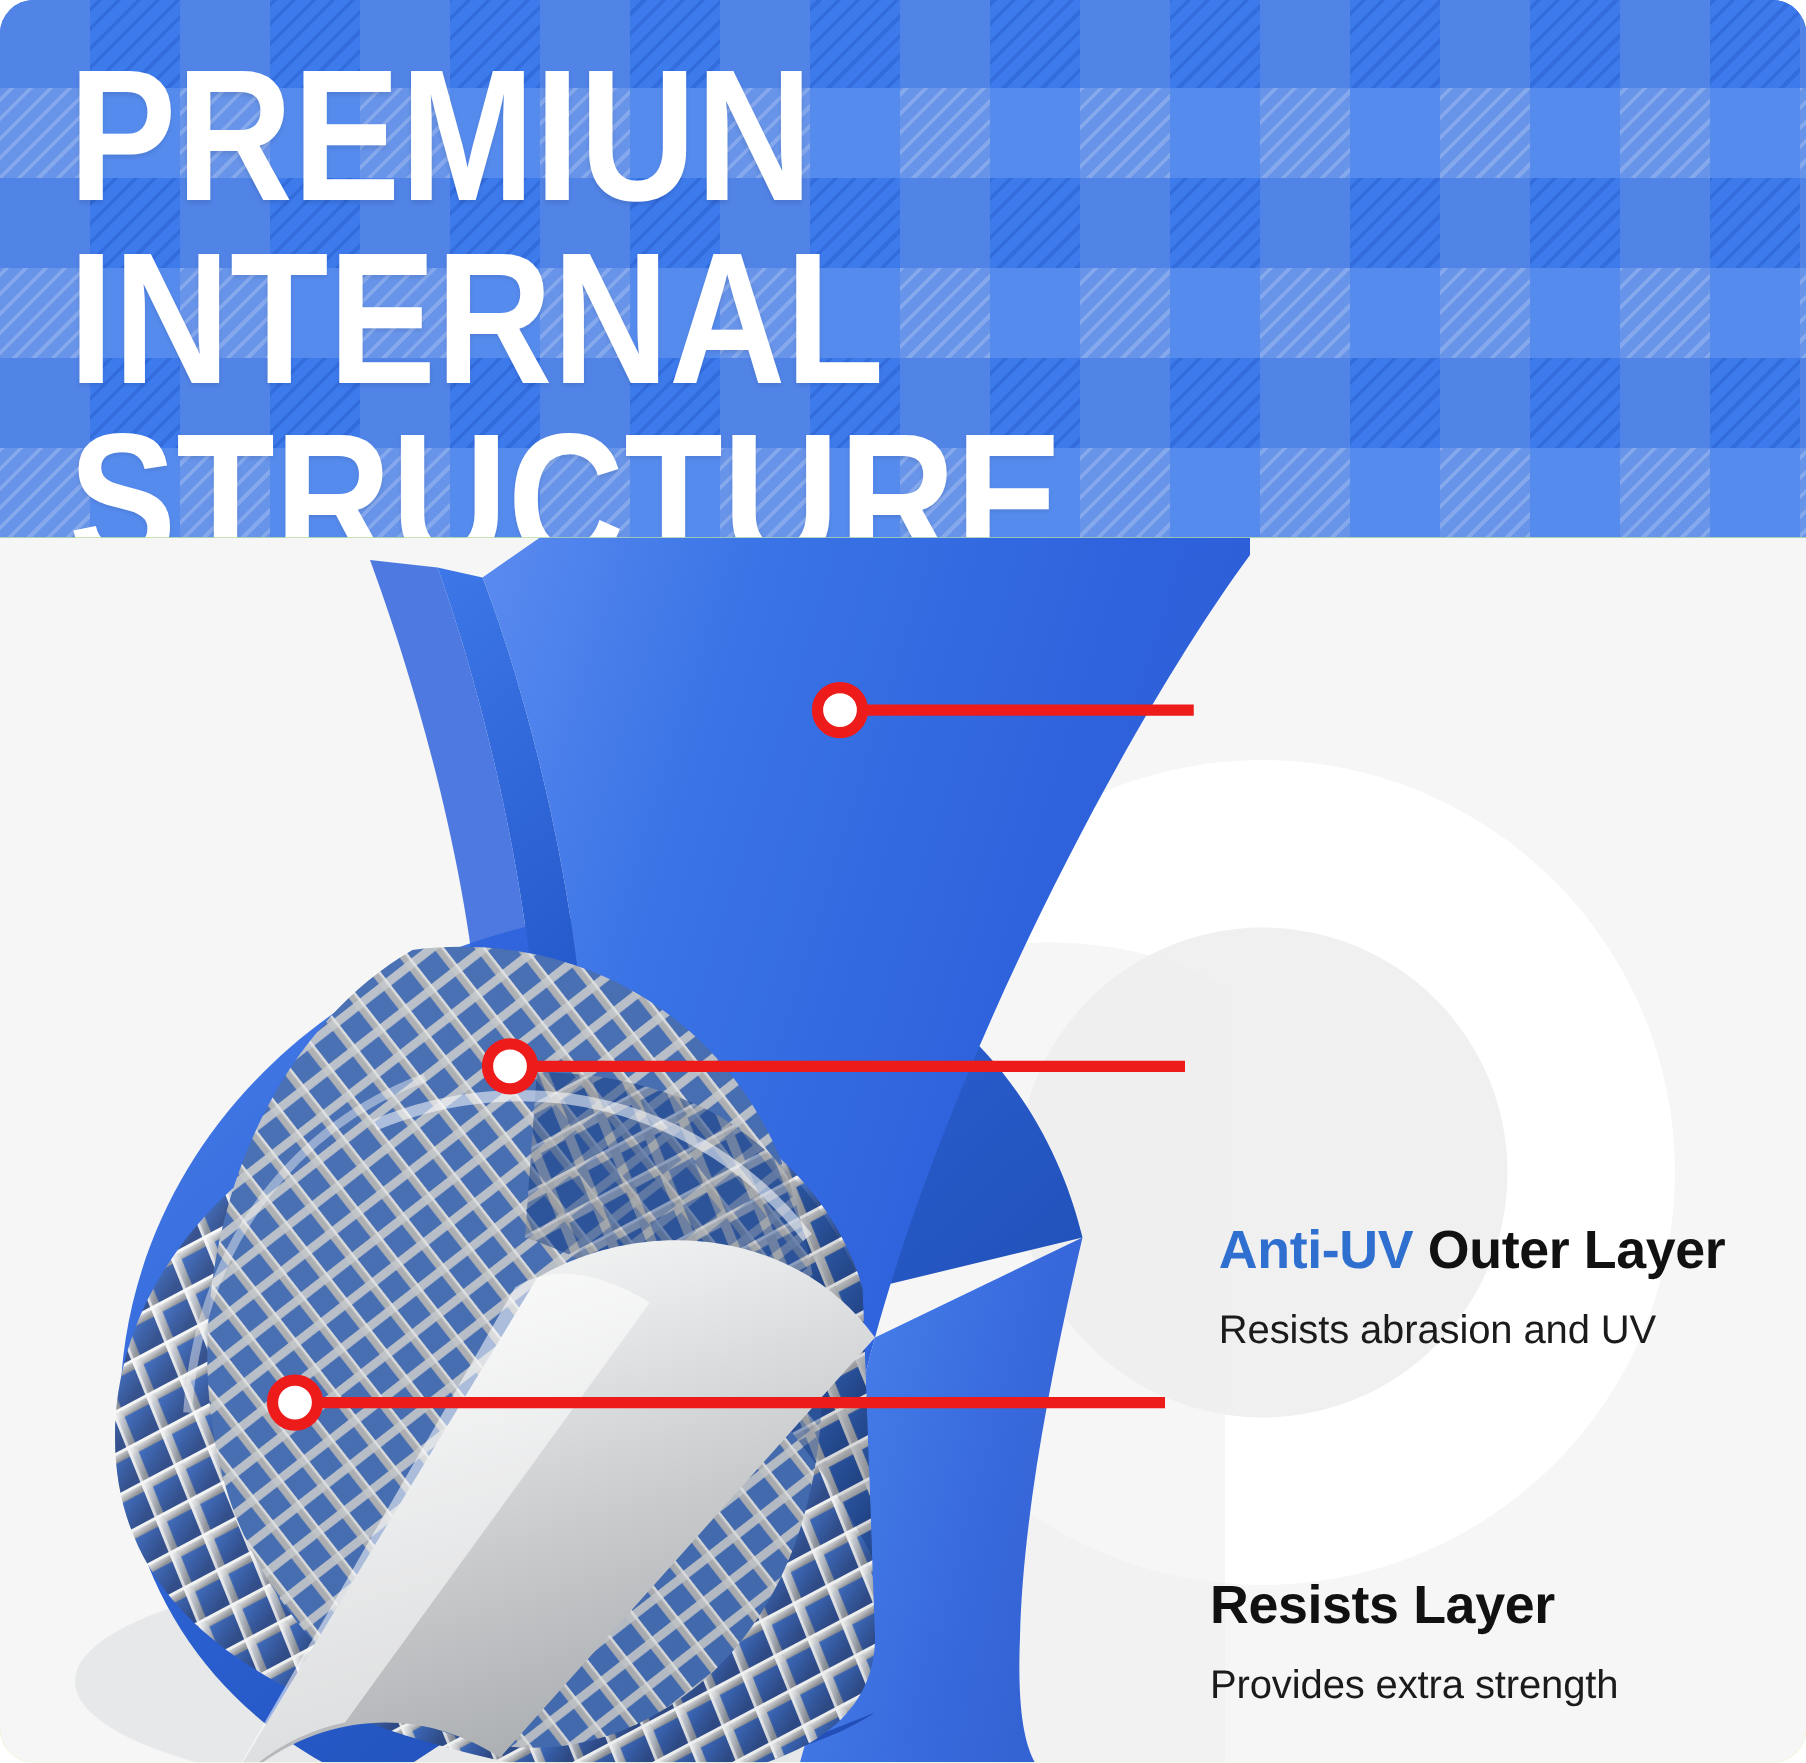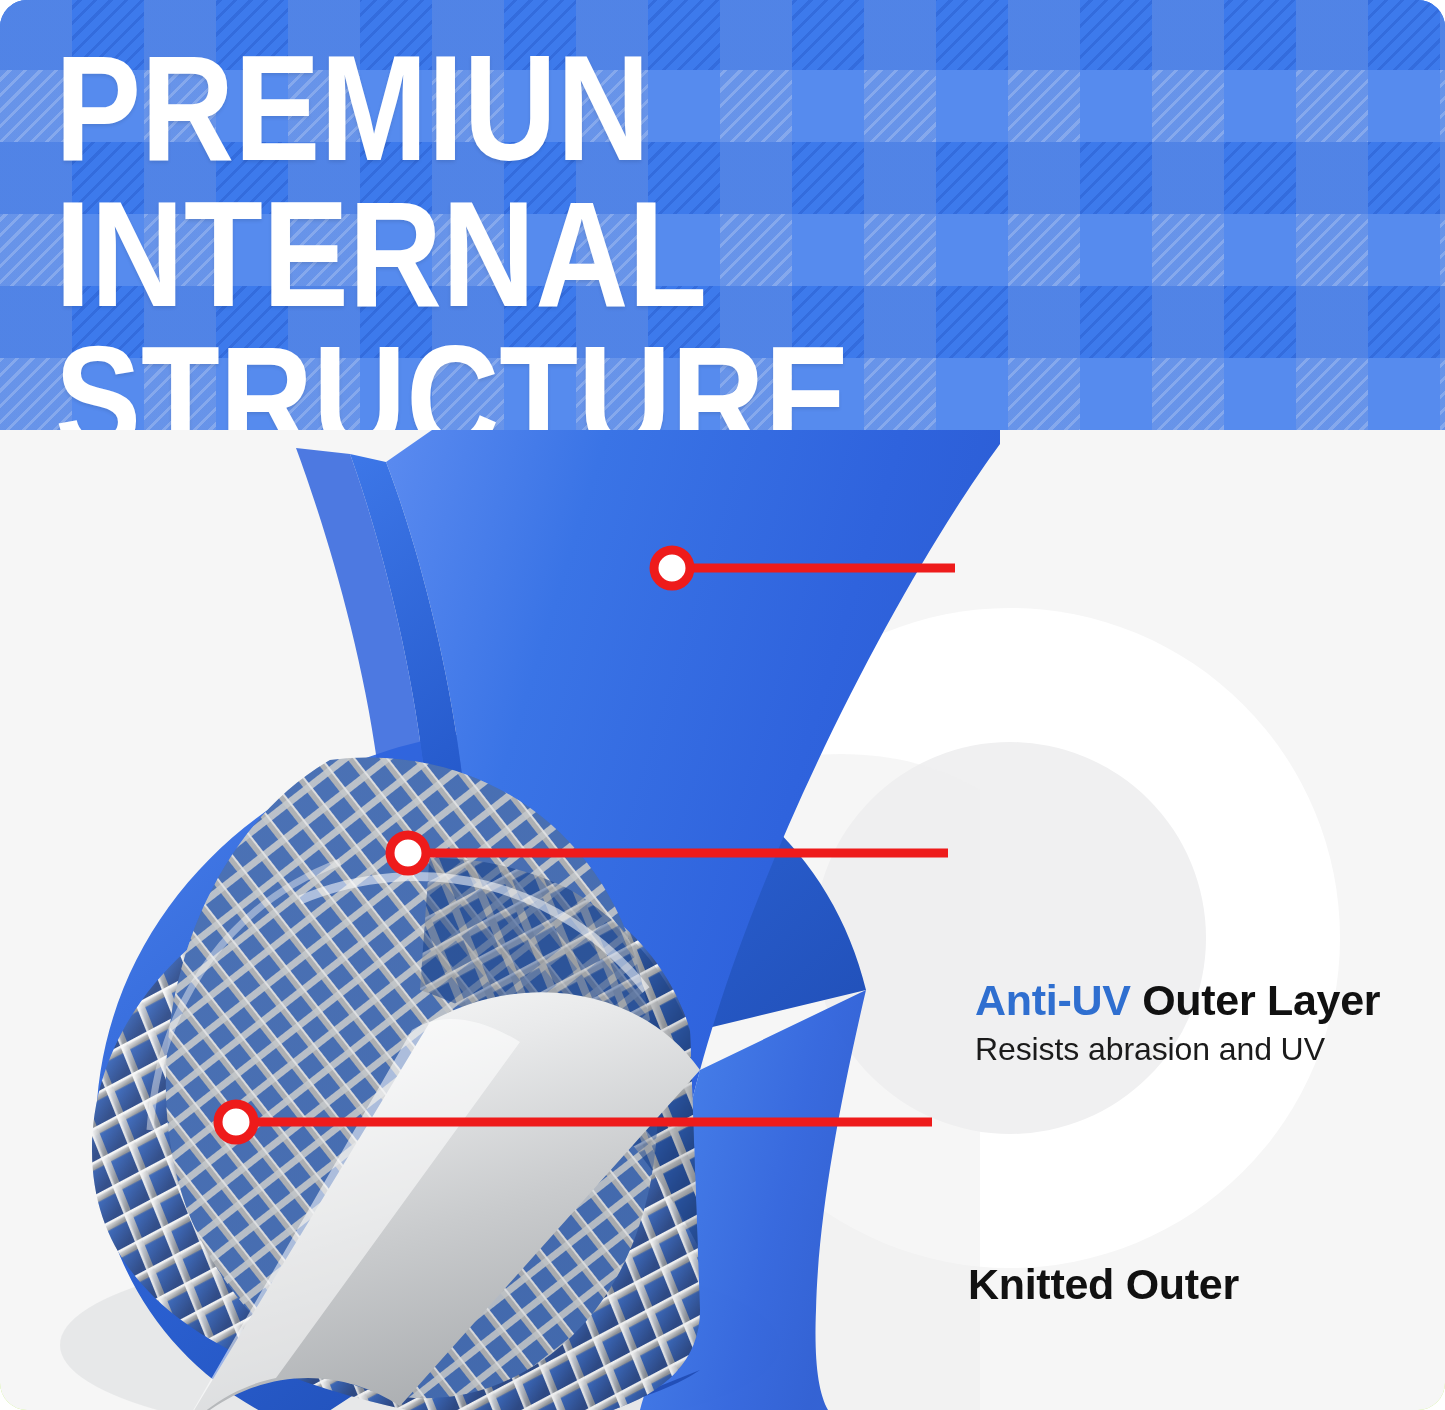--- a/index.html
+++ b/index.html
@@ -100,21 +100,21 @@
     font-family:"Liberation Sans Narrow","Liberation Sans", sans-serif;
     font-weight:bold;
     font-size:43px;
     line-height:1.06;
     color:#111111;
     letter-spacing:-0.3px;
     white-space:nowrap;
   }
   .callout .c-title .hl { color:#2f6fd0; }
   .callout .c-desc {
-    margin-top:6px;
+    margin-top:20px;
     font-family:"Liberation Sans Narrow","Liberation Sans", sans-serif;
     font-weight:normal;
     font-size:32px;
     line-height:1.22;
     color:#1b1b1b;
     letter-spacing:-0.1px;
     white-space:pre-line;
   }
   .callout.c1 { left:975px; top:548px; }
   .callout.c2 { left:968px; top:832px; }
@@ -367,17 +367,18 @@
         <circle cx="236" cy="692" r="18" fill="#ffffff" stroke="#ee1b1b" stroke-width="9"></circle>
       </g>
     </svg>
 
     <div class="callout c1">
       <div class="c-title"><span class="hl">Anti-UV</span><span> Outer Layer</span></div>
       <div class="c-desc">Resists abrasion and UV</div>
     </div>
 
     <div class="callout c2">
-      <div class="c-title c-title-2">Knitted Outer</div>
+      <div class="c-title c-title-2">Resists Layer</div>
+      <div class="c-desc">Provides extra strength</div>
     </div>
 
   </div>
 </div>
 
 </body></html>

